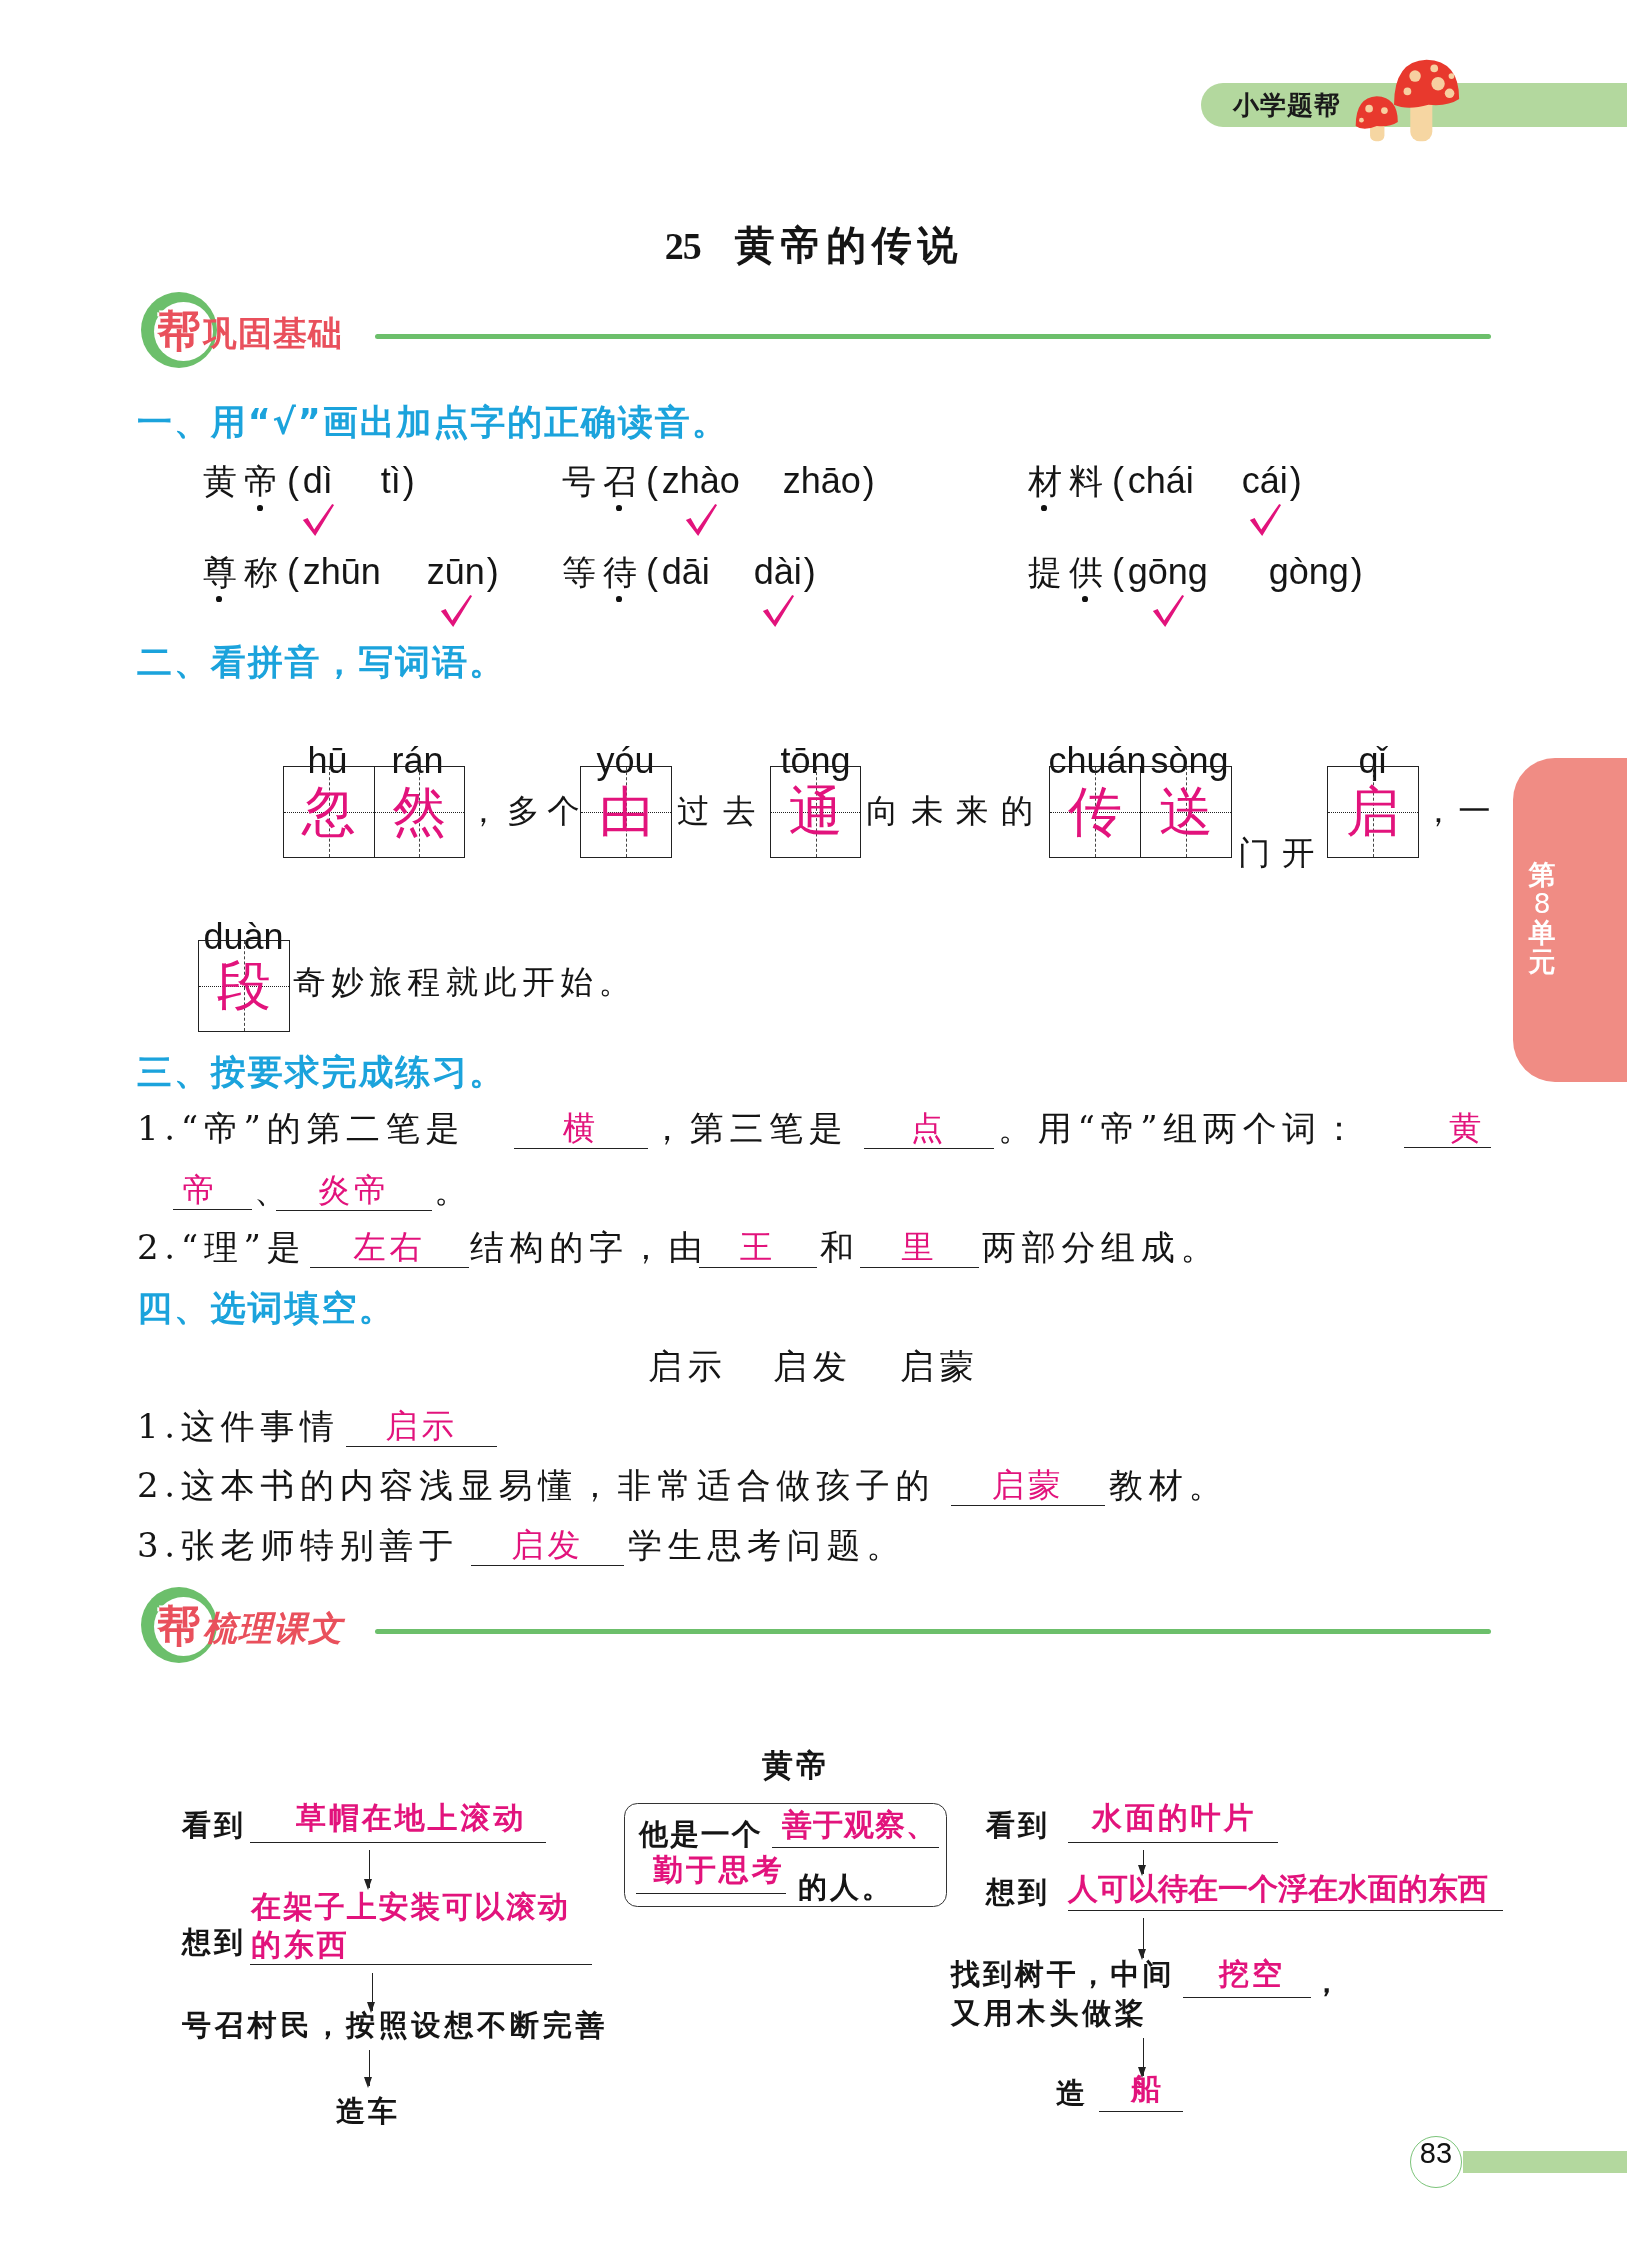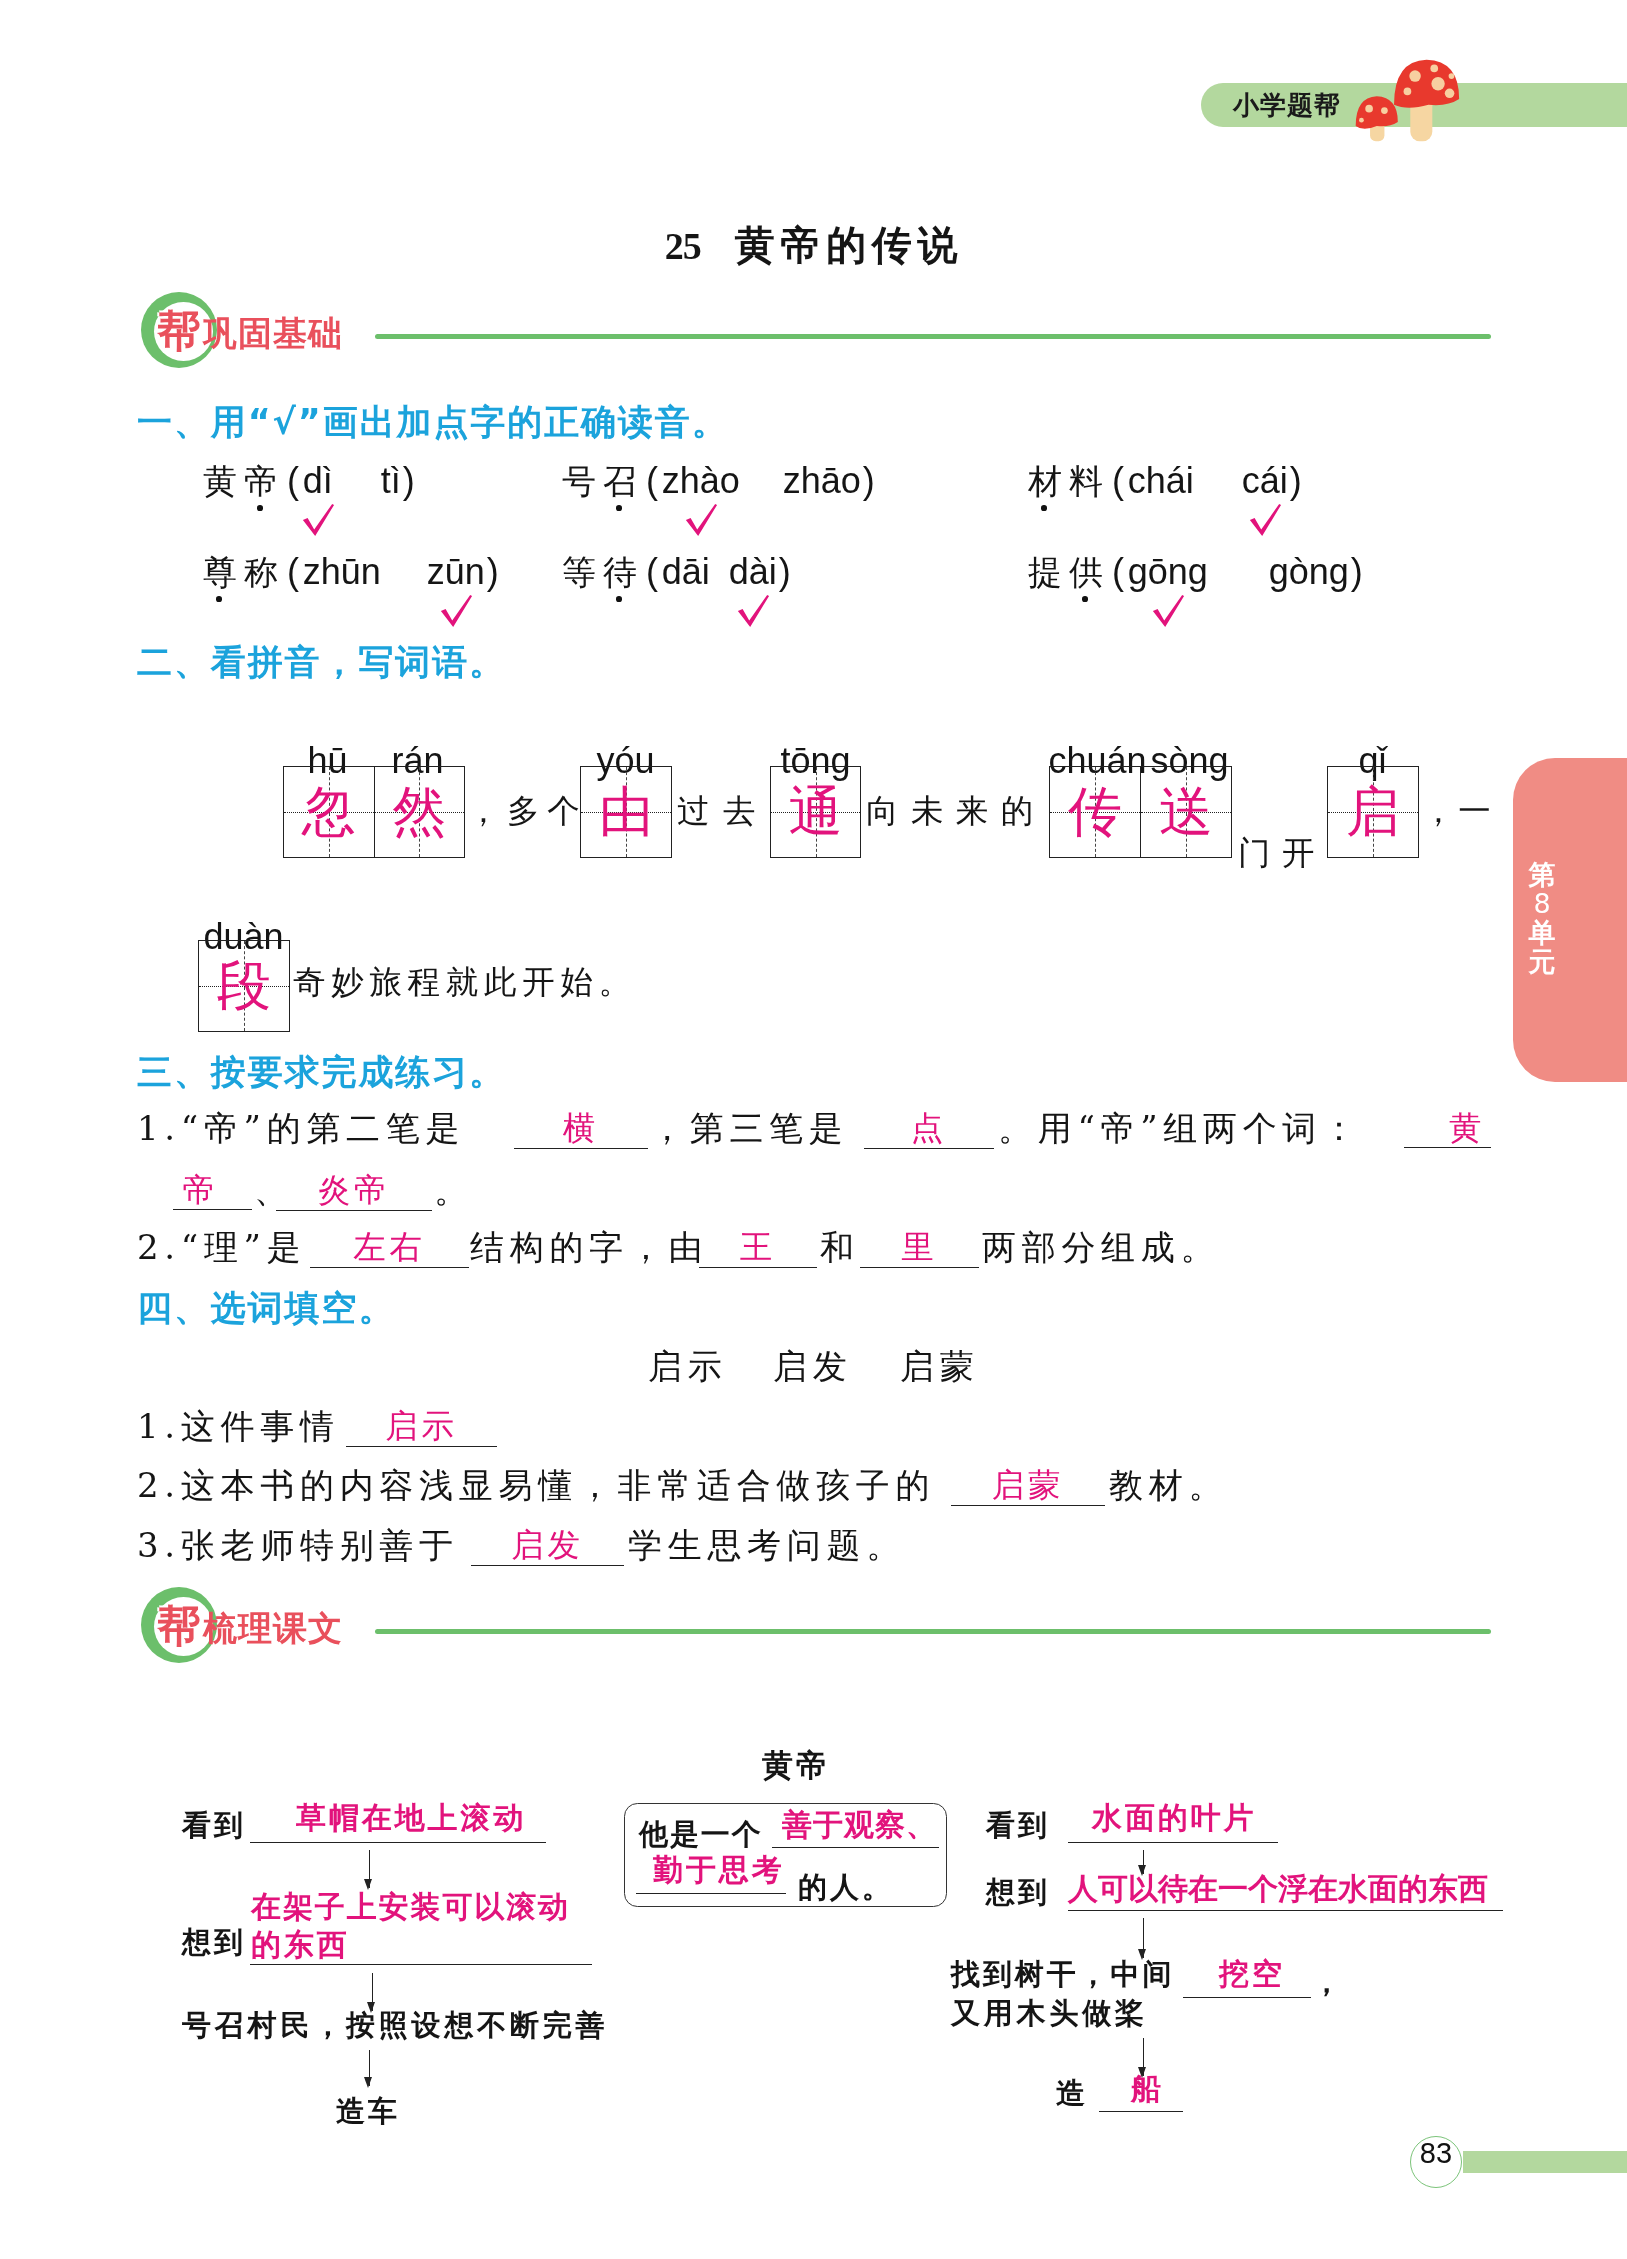--- a/index.html
+++ b/index.html
@@ -127,21 +127,21 @@
         </svg></span><span class="paren">)</span>
   </div>
 
   <div class="abs q1-item" style="left:203px;top:550px;">
     <span class="wchar dotted">尊</span><span class="wchar">称</span><span class="paren">(</span><span class="opt"><span>zhūn</span></span><span class="opt opt2 chosen" style="margin-left:46px;"><span>zūn</span><svg class="check" viewBox="0 0 36 36">
           <path d="M2,18 L7,16 L14,28 L33,1 L35,2 L15,35 Z" fill="#e2137c"></path>
         </svg></span><span class="paren">)</span>
   </div>
 
   <div class="abs q1-item" style="left:562px;top:550px;">
-    <span class="wchar">等</span><span class="wchar dotted">待</span><span class="paren">(</span><span class="opt"><span>dāi</span></span><span class="opt opt2 chosen" style="margin-left:19px;text-align:right;"><span>dài</span><svg class="check" viewBox="0 0 36 36">
+    <span class="wchar">等</span><span class="wchar dotted">待</span><span class="paren">(</span><span class="opt"><span>dāi</span></span><span class="opt opt2 chosen" style="margin-left:44px;text-align:right;"><span>dài</span><svg class="check" viewBox="0 0 36 36">
           <path d="M2,18 L7,16 L14,28 L33,1 L35,2 L15,35 Z" fill="#e2137c"></path>
         </svg></span><span class="paren">)</span>
   </div>
 
   <div class="abs qhead" style="top:641px;">二、看拼音，写词语。</div>
 
   <div class="abs q1-item" style="left:1028px;top:550px;">
     <span class="wchar">提</span><span class="wchar dotted">供</span><span class="paren">(</span><span class="opt chosen"><span>gōng</span><svg class="check" viewBox="0 0 36 36">
           <path d="M2,18 L7,16 L14,28 L33,1 L35,2 L15,35 Z" fill="#e2137c"></path>
         </svg></span><span class="opt opt2" style="margin-left:61px;"><span>gòng</span></span><span class="paren">)</span>
@@ -233,21 +233,21 @@
   <div class="abs line" style="left:137px;top:1464px;">2.这本书的内容浅显易懂，非常适合做孩子的</div>
   <div class="abs blank" style="left:951px;top:1464px;width:154px;">启蒙</div>
   <div class="abs line" style="left:1109px;top:1464px;">教材。</div>
 
   <div class="abs line" style="left:137px;top:1524px;">3.张老师特别善于</div>
   <div class="abs blank" style="left:471px;top:1524px;width:153px;">启发</div>
   <div class="abs line" style="left:628px;top:1524px;">学生思考问题。</div>
 
   <div class="abs sec-circle" style="left:141px;top:1587px;"></div>
   <div class="abs sec-badge" style="left:157px;top:1599px;">帮</div>
-  <div class="abs sec-label" style="left:203px;top:1607px;">梳理课文</div>
+  <div class="abs sec-label" style="left:203px;top:1607px;font-style:italic;">梳理课文</div>
   <div class="abs sec-line" style="left:375px;top:1629px;width:1116px;"></div>
 
   <div class="abs t5" style="left:748px;top:1748px;width:96px;text-align:center;font-size:31px;">黄帝</div>
 
   <div class="abs t5" style="left:182px;top:1808px;">看到</div>
   <div class="abs a5" style="left:296px;top:1801px;">草帽在地上滚动</div>
   <div class="abs uline" style="left:250px;top:1842px;width:296px;"></div>
   <div class="abs arrow" style="left:369px;top:1850px;height:38px;"></div>
   <div class="abs a5" style="left:251px;top:1890px;letter-spacing:1.9px;">在架子上安装可以滚动</div>
   <div class="abs t5" style="left:182px;top:1925px;">想到</div>

